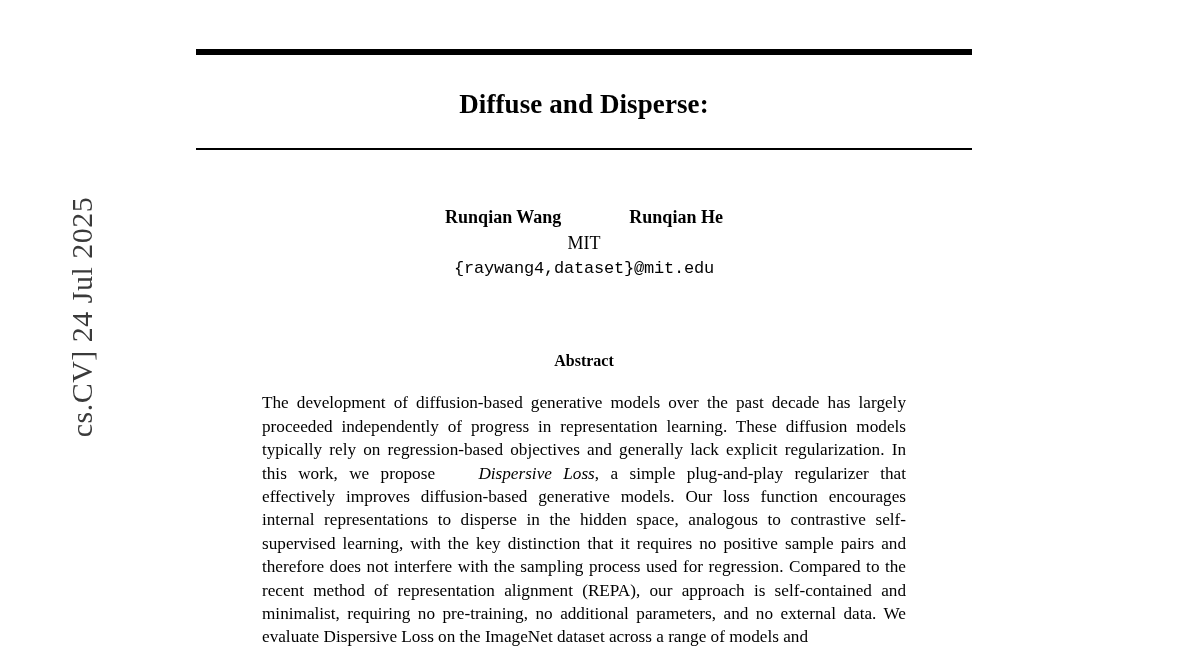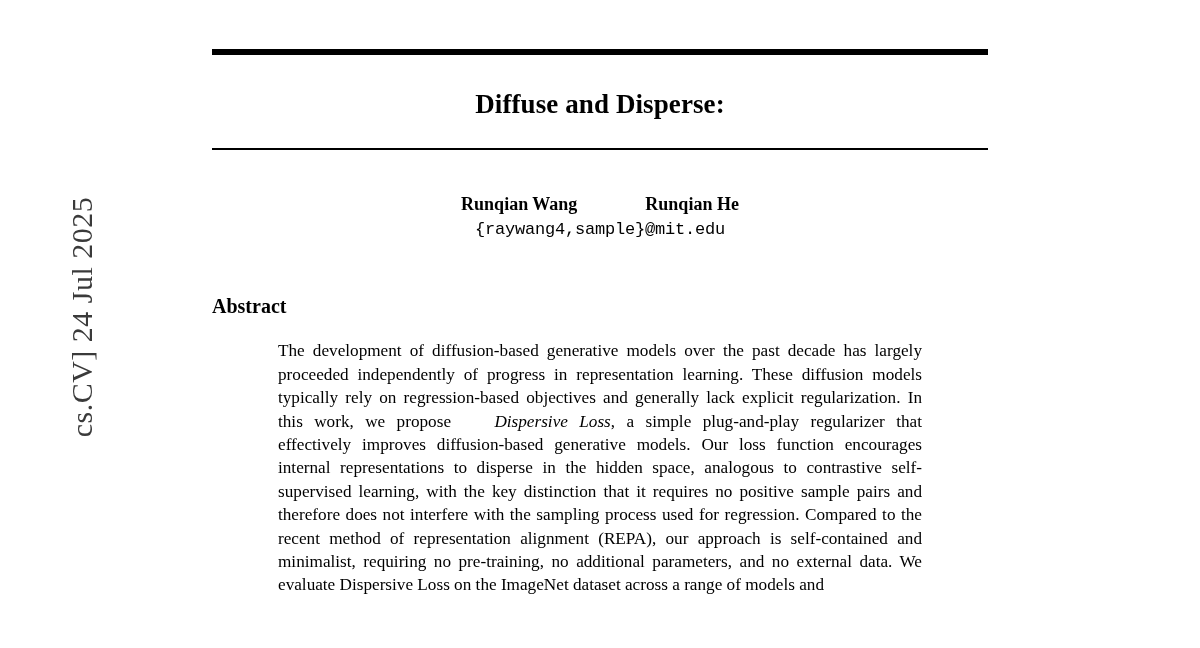--- a/index.html
+++ b/index.html
@@ -27,21 +27,21 @@
     font-family: "Liberation Serif", serif;
     font-size: 30px;
     letter-spacing: 0.5px;
     color: #3a3a3a;
     white-space: nowrap;
     text-align: center;
   }
 
   .page {
     position: absolute;
-    left: 212px;
+    left: 196px;
     top: 0;
     width: 776px;
     height: 560px;
   }
 
   .rule-top {
     height: 6px;
     background: #000000;
     margin-top: 49px;
   }
@@ -56,21 +56,21 @@
   }
   .title-line { display: block; }
 
   .rule-bottom {
     height: 2px;
     background: #000000;
     margin-top: 26px;
   }
 
   .authors {
-    margin-top: 44px;
+    margin-top: 57px;
     display: flex;
     justify-content: center;
     gap: 68px;
     font-weight: bold;
     font-size: 18px;
   }
   .affiliation {
     text-align: center;
     font-size: 18px;
     margin-top: 5px;
@@ -80,23 +80,24 @@
     font-size: 18px;
     margin-top: 3px;
   }
   .emails .mono {
     font-family: "Liberation Mono", monospace;
     font-size: 17px;
     letter-spacing: -0.2px;
   }
 
   .abstract-head {
+    text-align: center;
     font-weight: bold;
-    font-size: 20px;
-    margin-top: 56px;
+    font-size: 16px;
+    margin-top: 74px;
   }
 
   .abstract-body {
     margin: 21px auto 0 auto;
     width: 644px;
     font-size: 17.2px;
     line-height: 1.36;
     text-align: justify;
     text-justify: inter-word;
     hyphens: none;
@@ -116,20 +117,21 @@
     <span class="title-line">Diffuse and Disperse:</span>
   </div>
 
   <div class="rule-bottom"></div>
 
   <div class="authors">
     <span>Runqian Wang</span>
     <span>Runqian He</span>
   </div>
 
+  <div class="affiliation">MIT</div>
 
-  <div class="emails"><span class="mono">{raywang4,sample}</span><span class="mono">@mit.edu</span></div>
+  <div class="emails"><span class="mono">{raywang4,dataset}</span><span class="mono">@mit.edu</span></div>
 
   <div class="abstract-head">Abstract</div>
 
   <div class="abstract-body"><span>The development of diffusion-based generative models over the past decade has largely proceeded independently of progress in representation learning. These diffusion models typically rely on regression-based objectives and generally lack explicit regularization. In this work, we propose </span><em>Dispersive Loss</em><span>, a simple plug-and-play regularizer that effectively improves diffusion-based generative models. Our loss function encourages internal representations to disperse in the hidden space, analogous to contrastive self-supervised learning, with the key distinction that it requires no positive sample pairs and therefore does not interfere with the sampling process used for regression. Compared to the recent method of representation alignment (REPA), our approach is self-contained and minimalist, requiring no pre-training, no additional parameters, and no external data. We evaluate Dispersive Loss on the ImageNet dataset across a range of models and</span></div>
 
 </div>
 
 </body></html>

